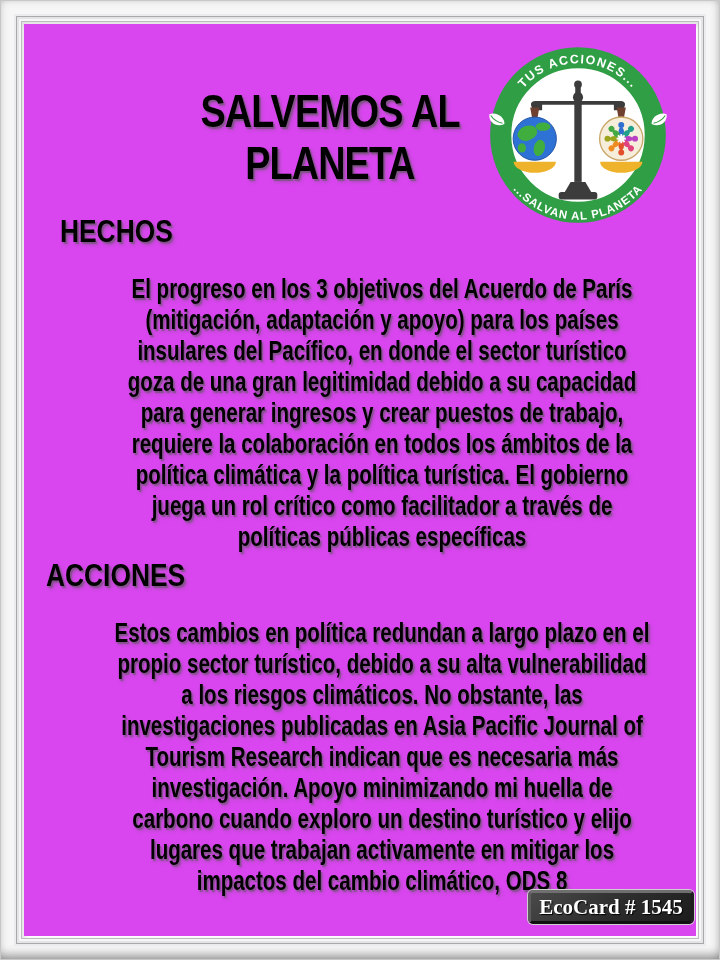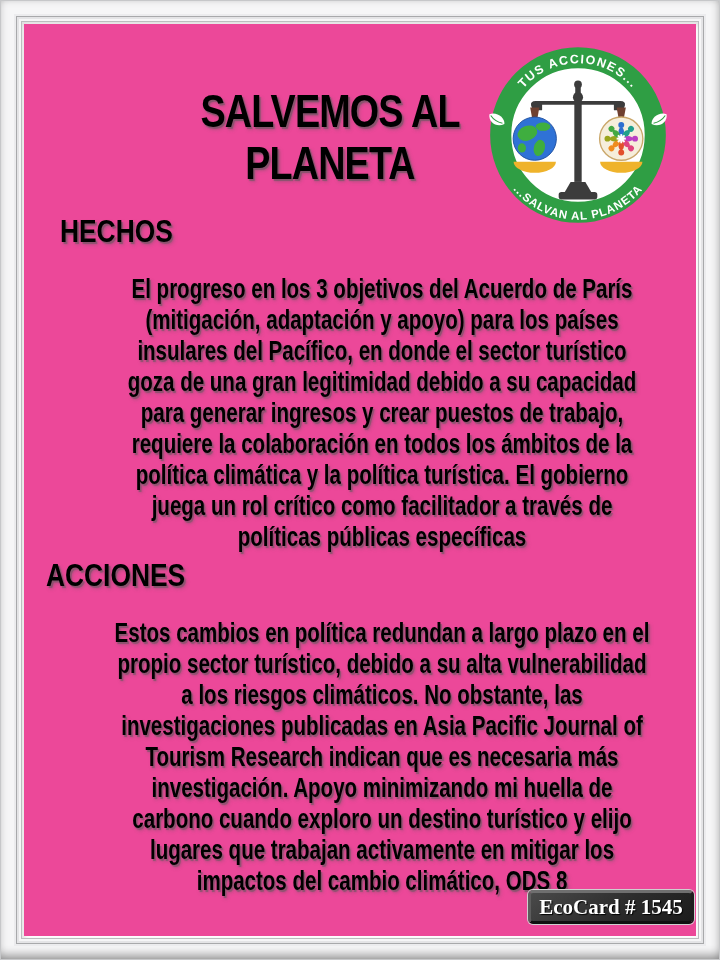--- a/index.html
+++ b/index.html
@@ -18,21 +18,21 @@
       inset 0 6px 6px -5px rgba(0,0,0,.10);
   }
   .frame-groove{
     position:absolute;inset:16px;border:1px solid #a8a9ab;box-sizing:border-box;
     box-shadow:0 0 0 2px #ececee, inset 0 0 0 2px #e4e4e6;
   }
   .frame-inner{
     position:absolute;inset:21px;border:1px solid #bcbdbf;background:#ffffff;
     box-sizing:border-box;box-shadow:inset 2px 3px 6px rgba(0,0,0,.14);
   }
-  .content{position:absolute;inset:24px;background:#ec4899;}
+  .content{position:absolute;inset:24px;background:#d946ef;}
 
   
   .shadowed{text-shadow:2px 2px 1px rgba(90,90,90,.55), 3px 3px 4px rgba(90,90,90,.35);}
   .title{
     position:absolute;top:62px;left:56px;width:500px;text-align:center;
     font-size:46px;font-weight:bold;line-height:1.12;letter-spacing:-1px;
     color:#000;white-space:pre-line;
     transform:scaleX(.82);transform-origin:center top;
   }
   .section-heading{

